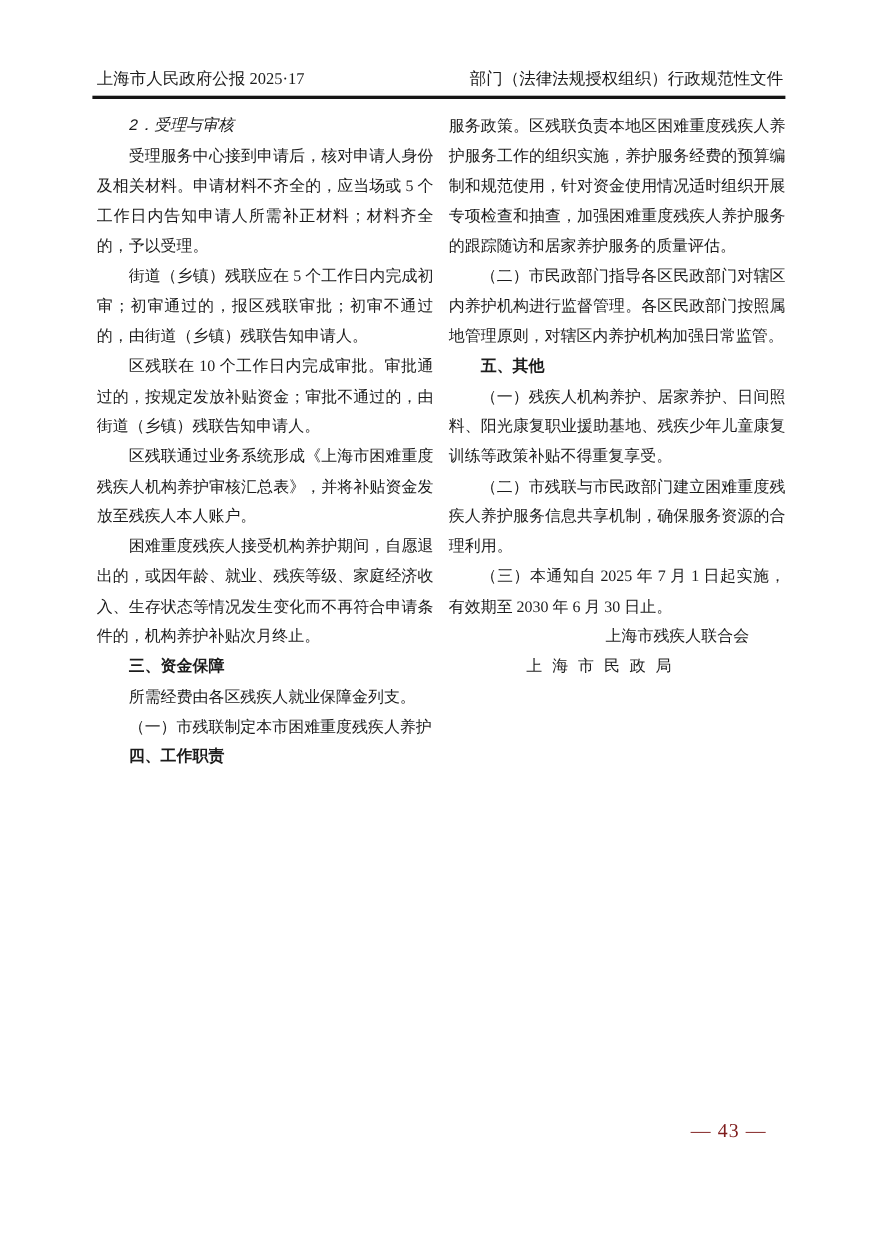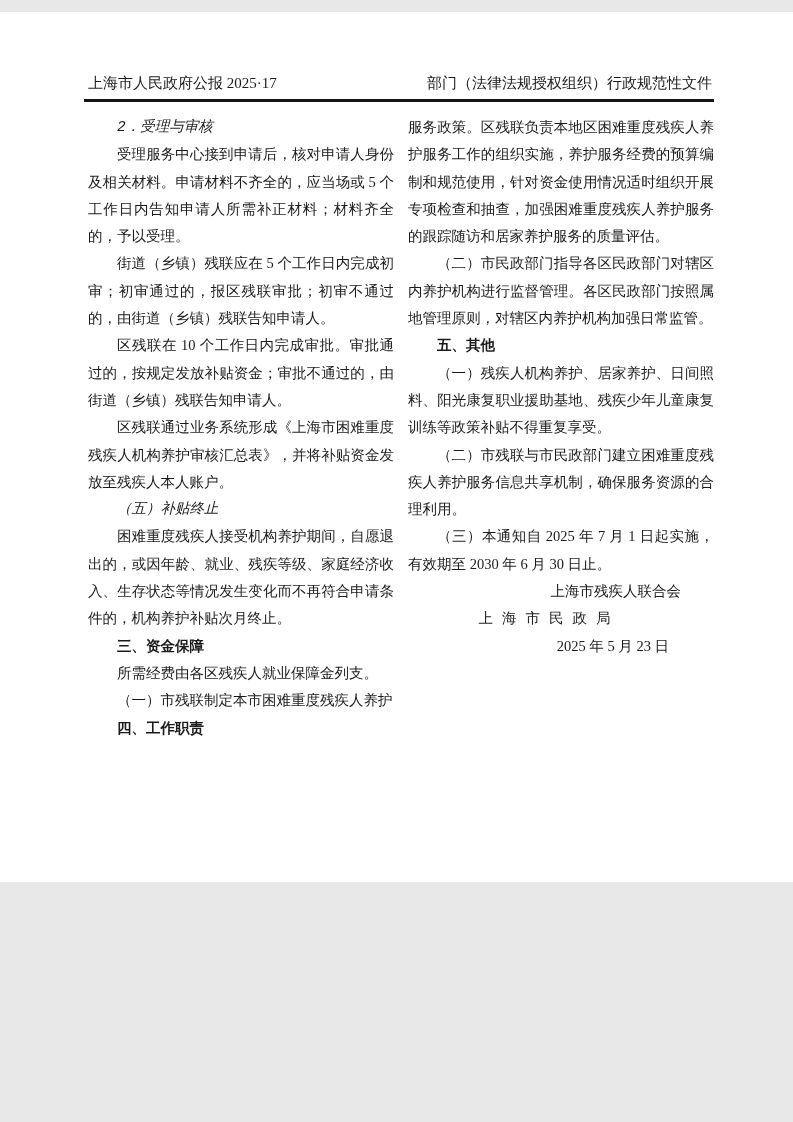--- a/index.html
+++ b/index.html
@@ -1,23 +1,23 @@
 <!DOCTYPE html>
 <html lang="zh"><head>
 <meta charset="utf-8">
 <style>
   html,body { margin:0; padding:0; background:#e8e8e8; }
   .page {
     position:relative;
-    width:793px; height:870px;
+    width:793px; height:1122px;
     background:#ffffff;
     font-family:"Liberation Serif","DejaVu Serif",serif;
     color:#1b1b1b;
     overflow:hidden;
-    margin:12px auto;
+    margin:0 auto;
   }
   .header {
     position:absolute; left:88px; top:62px; width:624px;
     display:flex; justify-content:space-between; align-items:baseline;
     font-size:15px; white-space:nowrap;
   }
   .header-rule {
     position:absolute; left:84px; top:87px; width:630px; height:3px;
     background:#151515;
   }
@@ -58,35 +58,33 @@
 
   <div class="header-rule"></div>
 
   <div class="columns">
     <div class="col" id="col-left">
         <p class="blk kai">2．受理与审核</p>
         <p class="blk body">受理服务中心接到申请后，核对申请人身份及相关材料。申请材料不齐全的，应当场或 5 个工作日内告知申请人所需补正材料；材料齐全的，予以受理。</p>
         <p class="blk body">街道（乡镇）残联应在 5 个工作日内完成初审；初审通过的，报区残联审批；初审不通过的，由街道（乡镇）残联告知申请人。</p>
         <p class="blk body">区残联在 10 个工作日内完成审批。审批通过的，按规定发放补贴资金；审批不通过的，由街道（乡镇）残联告知申请人。</p>
         <p class="blk body">区残联通过业务系统形成《上海市困难重度残疾人机构养护审核汇总表》，并将补贴资金发放至残疾人本人账户。</p>
-        <p class="blk kai">（五）补贴终止</p>
         <p class="blk body">困难重度残疾人接受机构养护期间，自愿退出的，或因年龄、就业、残疾等级、家庭经济收入、生存状态等情况发生变化而不再符合申请条件的，机构养护补贴次月终止。</p>
         <p class="blk heading">三、资金保障</p>
         <p class="blk body">所需经费由各区残疾人就业保障金列支。</p>
         <p class="blk body">（一）市残联制定本市困难重度残疾人养护</p>
         <p class="blk heading">四、工作职责</p>
       </div>
     <div class="col" id="col-right">
         <p class="blk body-noindent">服务政策。区残联负责本地区困难重度残疾人养护服务工作的组织实施，养护服务经费的预算编制和规范使用，针对资金使用情况适时组织开展专项检查和抽查，加强困难重度残疾人养护服务的跟踪随访和居家养护服务的质量评估。</p>
         <p class="blk body">（二）市民政部门指导各区民政部门对辖区内养护机构进行监督管理。各区民政部门按照属地管理原则，对辖区内养护机构加强日常监管。</p>
         <p class="blk heading">五、其他</p>
         <p class="blk body">（一）残疾人机构养护、居家养护、日间照料、阳光康复职业援助基地、残疾少年儿童康复训练等政策补贴不得重复享受。</p>
         <p class="blk body">（二）市残联与市民政部门建立困难重度残疾人养护服务信息共享机制，确保服务资源的合理利用。</p>
         <p class="blk body">（三）本通知自 2025 年 7 月 1 日起实施，有效期至 2030 年 6 月 30 日止。</p>
         <p class="blk sig">上海市残疾人联合会</p>
         <p class="blk sig-spaced">上海市民政局</p>
-        <p class="blk sig-date">2025 年 5 月 23 日</p>
       </div>
   </div>
 
   <div class="footer">— 43 —</div>
 
 </div>
 
 </body></html>

